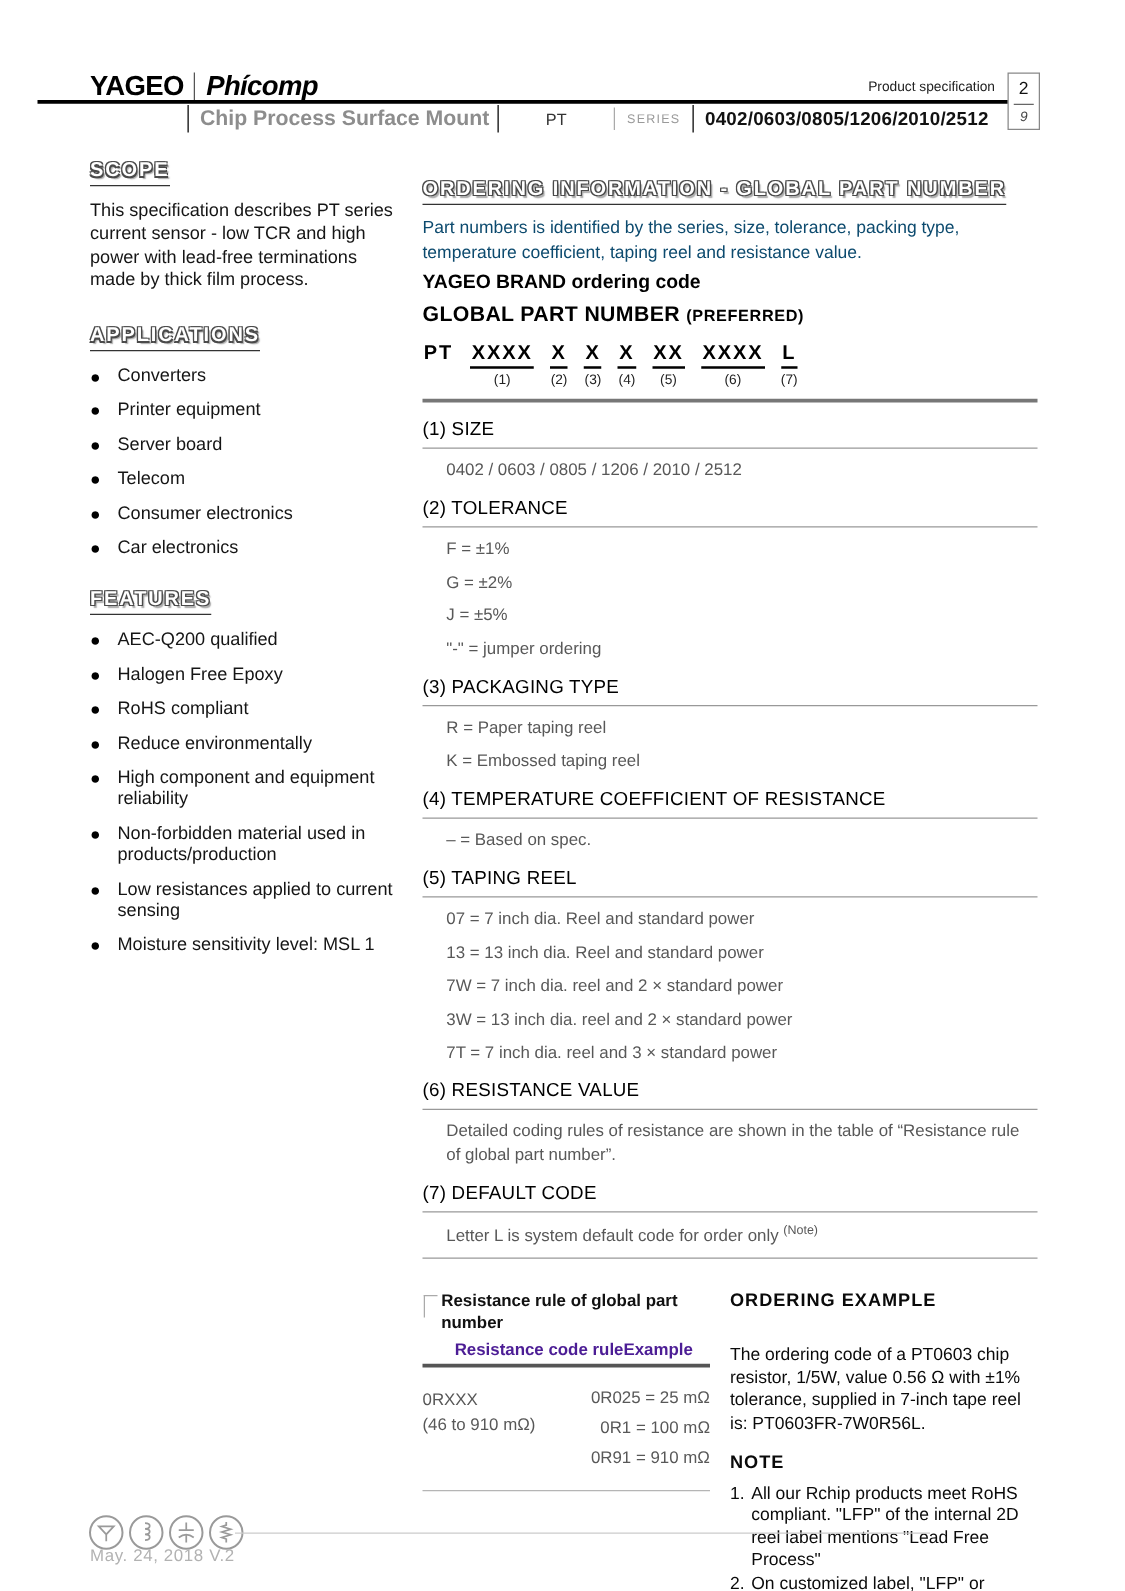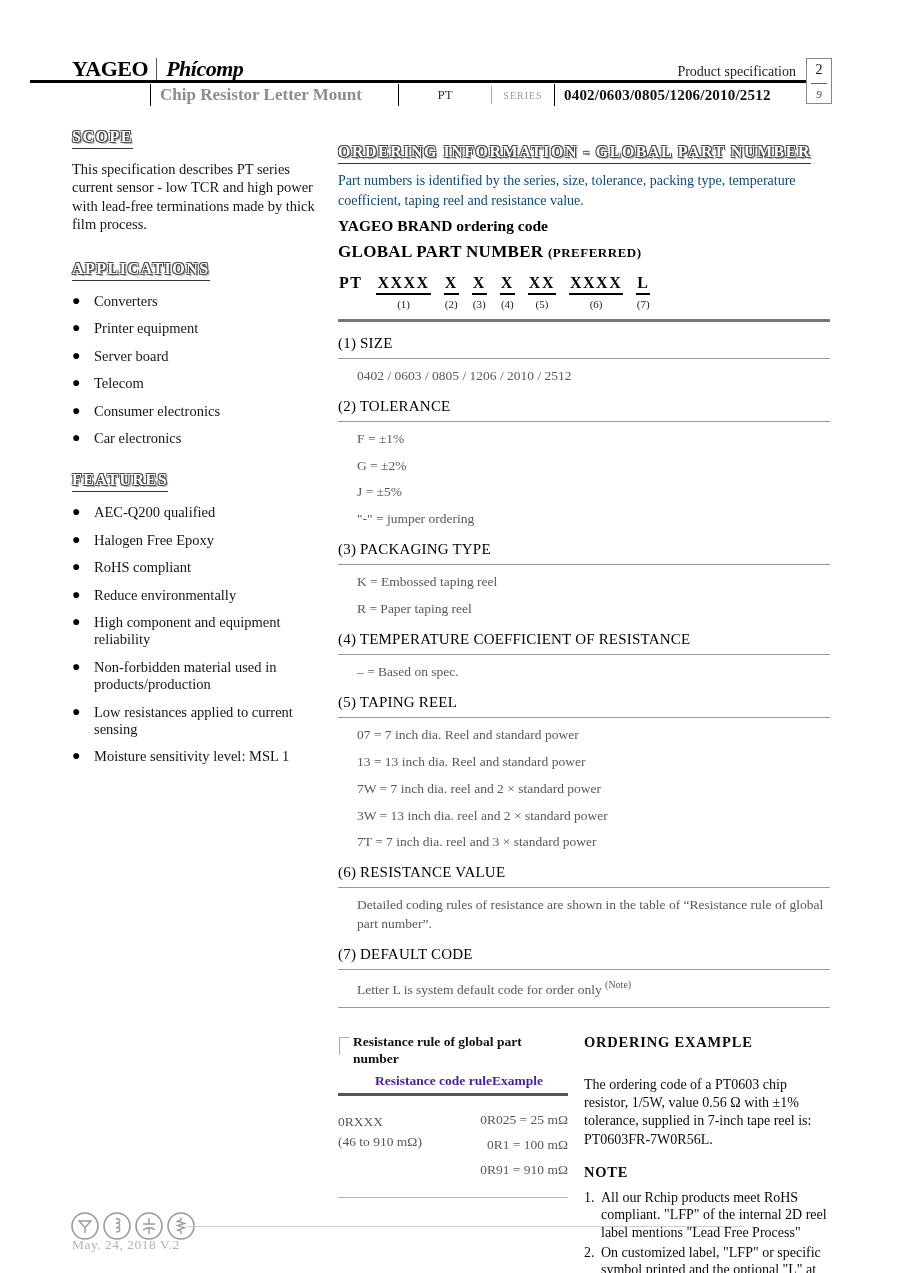--- a/index.html
+++ b/index.html
@@ -1,24 +1,24 @@
 <!DOCTYPE html>
 <html><head>
 <meta charset="utf-8">
 <style>
   html,body{margin:0;padding:0;background:#fff;}
   .page{position:relative;width:900px;height:1273px;background:#fff;overflow:hidden;
-        font-family:Liberation Serif, serif;color:#1c1c1c;}
+        font-family:Liberation Sans, sans-serif;color:#1c1c1c;}
 
   
   .brandrow{position:absolute;left:72px;top:56px;height:26px;display:flex;align-items:center;}
   .brand-primary{font-size:22px;font-weight:800;letter-spacing:-0.5px;color:#000;}
   .brand-vline{width:1px;height:22px;background:#555;margin:0 9px 0 8px;}
   .brand-secondary{font-size:22px;font-weight:800;font-style:italic;color:#000;letter-spacing:-0.5px;}
-  .prodspec{position:absolute;left:556px;top:64px;width:240px;text-align:right;font-size:14px;color:#222;}
+  .prodspec{position:absolute;left:556px;top:64px;width:240px;text-align:right;font-size:11px;color:#222;}
   .pagebox{position:absolute;left:806px;top:58px;width:26px;height:46px;border:1.5px solid #888;
            display:flex;flex-direction:column;align-items:center;justify-content:space-between;padding:3px 0;box-sizing:border-box;background:#fff;}
   .pagebox .cur{font-size:14px;color:#111;}
   .pagebox .sep{width:16px;height:1px;background:#666;}
   .pagebox .tot{font-size:11px;color:#444;font-style:italic;}
   .hdr-thickline{position:absolute;left:30px;top:80px;width:776px;height:3px;background:#000;}
   .titlerow{position:absolute;left:30px;top:83px;width:776px;height:24px;display:flex;align-items:center;}
   .tr-spacer{width:120px;}
   .vline-b{width:1px;height:22px;background:#000;}
   .vline-g{width:1px;height:18px;background:#aaa;}
@@ -103,21 +103,21 @@
   <div class="prodspec">Product specification</div>
   <div class="pagebox">
     <span class="cur">2</span>
     <span class="sep"></span>
     <span class="tot">9</span>
   </div>
   <div class="hdr-thickline"></div>
   <div class="titlerow">
     <span class="tr-spacer"></span>
     <span class="vline-b"></span>
-    <span class="doc-title">Chip Resistor Letter Mount</span>
+    <span class="doc-title">Chip Process Surface Mount</span>
     <span class="vline-b"></span>
     <span class="series-code">PT</span>
     <span class="vline-g"></span>
     <span class="series-label">SERIES</span>
     <span class="vline-b"></span>
     <span class="sizes">0402/0603/0805/1206/2010/2512</span>
   </div>
 
   <div class="leftcol">
     <div><span class="h-outline">SCOPE</span></div>
@@ -242,22 +242,22 @@
     <div class="sec-items">
       <div class="sec-item">F = ±1%</div>
       <div class="sec-item">G = ±2%</div>
       <div class="sec-item">J = ±5%</div>
       <div class="sec-item">"-" = jumper ordering</div>
     </div>
 
     <div class="sec-title">(3) PACKAGING TYPE</div>
     <div class="sec-rule"></div>
     <div class="sec-items">
+      <div class="sec-item">R = Paper taping reel</div>
       <div class="sec-item">K = Embossed taping reel</div>
-      <div class="sec-item">R = Paper taping reel</div>
     </div>
 
     <div class="sec-title">(4) TEMPERATURE COEFFICIENT OF RESISTANCE</div>
     <div class="sec-rule"></div>
     <div class="sec-items">
         <div class="sec-item">– = Based on spec.</div>
       </div>
 
     <div class="sec-title">(5) TAPING REEL</div>
     <div class="sec-rule"></div>

